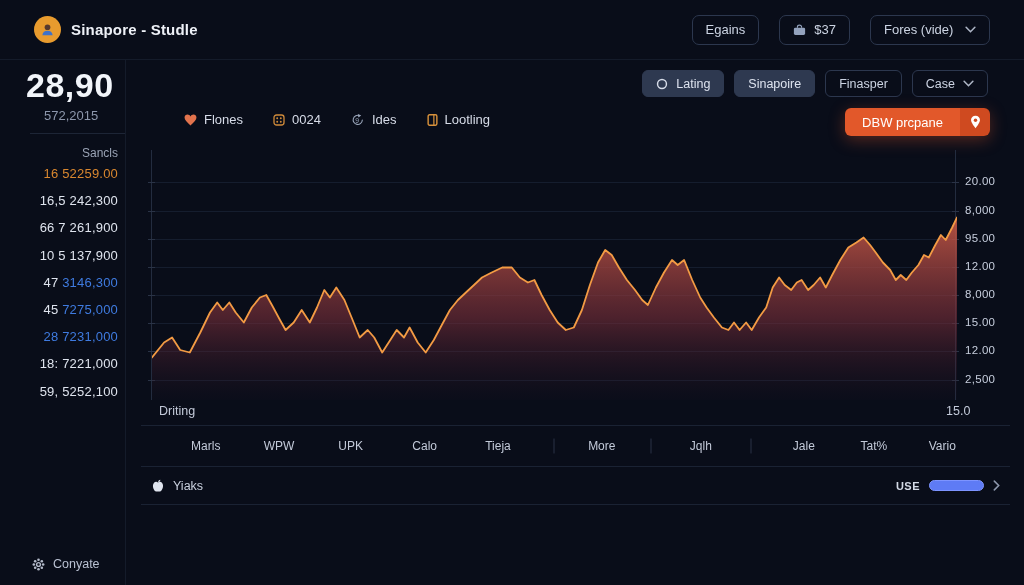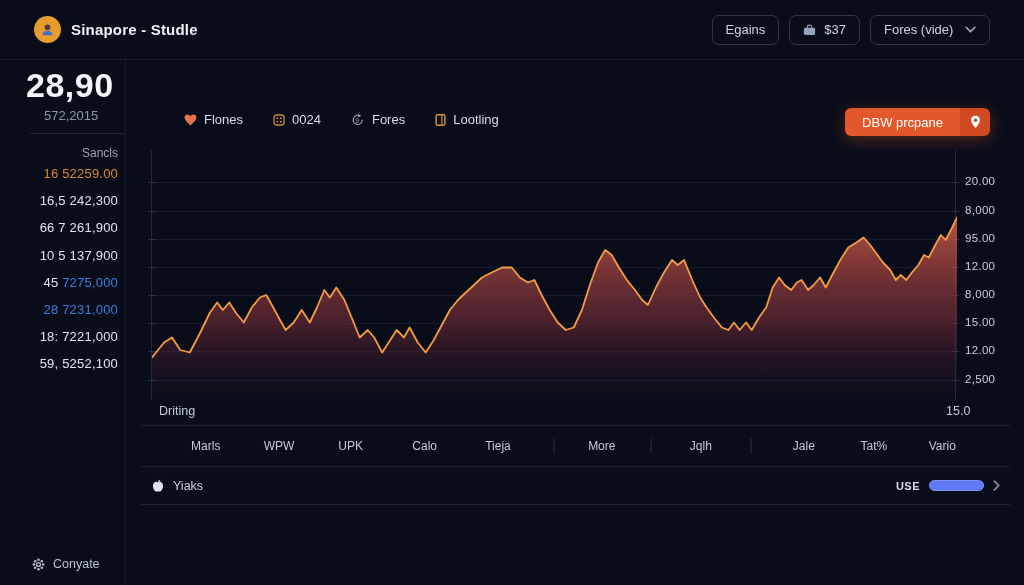--- a/index.html
+++ b/index.html
@@ -9,21 +9,21 @@
     font-family:"Liberation Sans", sans-serif;
     color:#e6eaf2;
     position:relative;
     overflow:hidden;
   }
   
   .topbar{position:absolute;top:0;left:0;right:0;height:60px;display:flex;align-items:center;justify-content:space-between;padding:0 34px;border-bottom:1px solid rgba(90,110,150,.14);}
   .brand{display:flex;align-items:center;gap:10px;}
   .logo{width:27px;height:27px;border-radius:50%;background:#e89b2e;display:flex;align-items:center;justify-content:center;flex:0 0 auto;}
   .brand-title{font-size:15px;font-weight:700;color:#eef1f7;letter-spacing:.2px;}
-  .tb-group{display:flex;gap:10px;align-items:center;}
+  .tb-group{display:flex;gap:20px;align-items:center;}
   .btn{display:flex;align-items:center;gap:8px;height:30px;padding:0 13px;border:1px solid #2c374e;border-radius:7px;background:transparent;color:#ccd4e3;font-size:13px;font-family:inherit;cursor:pointer;white-space:nowrap;}
   .btn.wide{min-width:120px;justify-content:space-between;}
   .btn.filled{background:#2e3950;border-color:#2e3950;color:#dde3ef;}
   
   .sidebar{position:absolute;left:0;top:60px;bottom:0;width:126px;border-right:1px solid rgba(90,110,150,.14);}
   .price{font-size:34px;font-weight:600;color:#f2f5fa;margin:6px 0 0 26px;letter-spacing:.5px;}
   .subprice{font-size:13px;color:#8d97ac;margin:3px 0 0 44px;}
   .side-hr{border:none;border-top:1px solid #1d2536;margin:10px 0 12px 30px;}
   .side-list{padding-right:7px;text-align:right;}
   .side-header{font-size:12px;color:#9aa3b5;}
@@ -101,20 +101,21 @@
   <div class="price">28,90</div>
   <div class="subprice">572,2015</div>
   <hr class="side-hr">
   <div class="side-list">
     <div class="side-header">Sancls</div>
     <div id="side-rows">
         <div class="side-row"><span class="c-orange">16</span> <span class="c-orange">52259.00</span></div>
         <div class="side-row"><span class="c-white">16,5</span> <span class="c-white">242,300</span></div>
         <div class="side-row"><span class="c-white">66 7</span> <span class="c-white">261,900</span></div>
         <div class="side-row"><span class="c-white">10 5</span> <span class="c-white">137,900</span></div>
+        <div class="side-row"><span class="c-white">47</span> <span class="c-blue">3146,300</span></div>
         <div class="side-row"><span class="c-white">45</span> <span class="c-blue">7275,000</span></div>
         <div class="side-row"><span class="c-blue">28</span> <span class="c-blue">7231,000</span></div>
         <div class="side-row"><span class="c-white">18:</span> <span class="c-white">7221,000</span></div>
         <div class="side-row"><span class="c-white">59,</span> <span class="c-white">5252,100</span></div>
       </div>
   </div>
   <div class="side-footer">
     <span class="icon" id="settings-icon" style="color:#b3bac9">
         <svg viewBox="0 0 20 20" width="13" height="13">
           <g fill="currentColor">
@@ -129,20 +130,44 @@
             <circle cx="10" cy="10" r="4"></circle>
           </g>
           <circle cx="10" cy="10" r="1.8" fill="#0a0e1b"></circle>
         </svg>
       </span>
     <span>Conyate</span>
   </div>
 </aside>
 
 <main class="main">
+  <div class="filter-row" id="filter-row">
+      <button class="btn filled">
+        <span class="icon" style="color: rgb(214, 220, 232);">
+          <svg viewBox="0 0 14 14" width="12" height="12">
+            <circle cx="7" cy="7" r="5.2" fill="none" stroke="currentColor" stroke-width="1.7"></circle>
+          </svg>
+        </span>
+        <span>Lating</span>
+      </button>
+      <button class="btn filled">
+        <span>Sinapoire</span>
+      </button>
+      <button class="btn">
+        <span>Finasper</span>
+      </button>
+      <button class="btn">
+        <span>Case</span>
+        <span class="icon" style="color: rgb(174, 182, 198);">
+          <svg viewBox="0 0 12 8" width="11" height="7">
+            <path d="M1 1.5 6 6.5 11 1.5" fill="none" stroke="currentColor" stroke-width="1.8" stroke-linecap="round"></path>
+          </svg>
+        </span>
+      </button>
+    </div>
 
   <nav class="tabs" id="tabs">
       <span class="tab">
         <span class="icon" style="color: rgb(226, 115, 77);">
           <svg viewBox="0 0 24 22" width="13" height="12">
             <path d="M12 21C5 15 1 11 1 6.5 1 3 3.7 1 6.5 1 8.7 1 10.9 2.3 12 4.4 13.1 2.3 15.3 1 17.5 1 20.3 1 23 3 23 6.5 23 11 19 15 12 21Z" fill="currentColor"></path>
           </svg>
         </span>
         <span>Flones</span>
       </span>
@@ -159,21 +184,21 @@
         <span>0024</span>
       </span>
       <span class="tab">
         <span class="icon" style="color: rgb(154, 166, 187);">
           <svg viewBox="0 0 26 22" width="14" height="12">
             <path d="M16 3 A8.5 8.5 0 1 0 21 11" fill="none" stroke="currentColor" stroke-width="2" stroke-linecap="round"></path>
             <path d="M13 0 L19 2.8 L13.5 6.5 Z" fill="currentColor"></path>
             <text x="8" y="16.5" font-size="12.5" font-family="sans-serif" fill="currentColor">9</text>
           </svg>
         </span>
-        <span>Fores</span>
+        <span>Ides</span>
       </span>
       <span class="tab">
         <span class="icon" style="color: rgb(216, 146, 60);">
           <svg viewBox="0 0 20 22" width="11" height="12">
             <rect x="2" y="1.5" width="16" height="19" rx="2.5" fill="none" stroke="currentColor" stroke-width="2.6"></rect>
             <line x1="12.5" y1="1.5" x2="12.5" y2="20.5" stroke="currentColor" stroke-width="2.2"></line>
           </svg>
         </span>
         <span>Lootling</span>
       </span>

